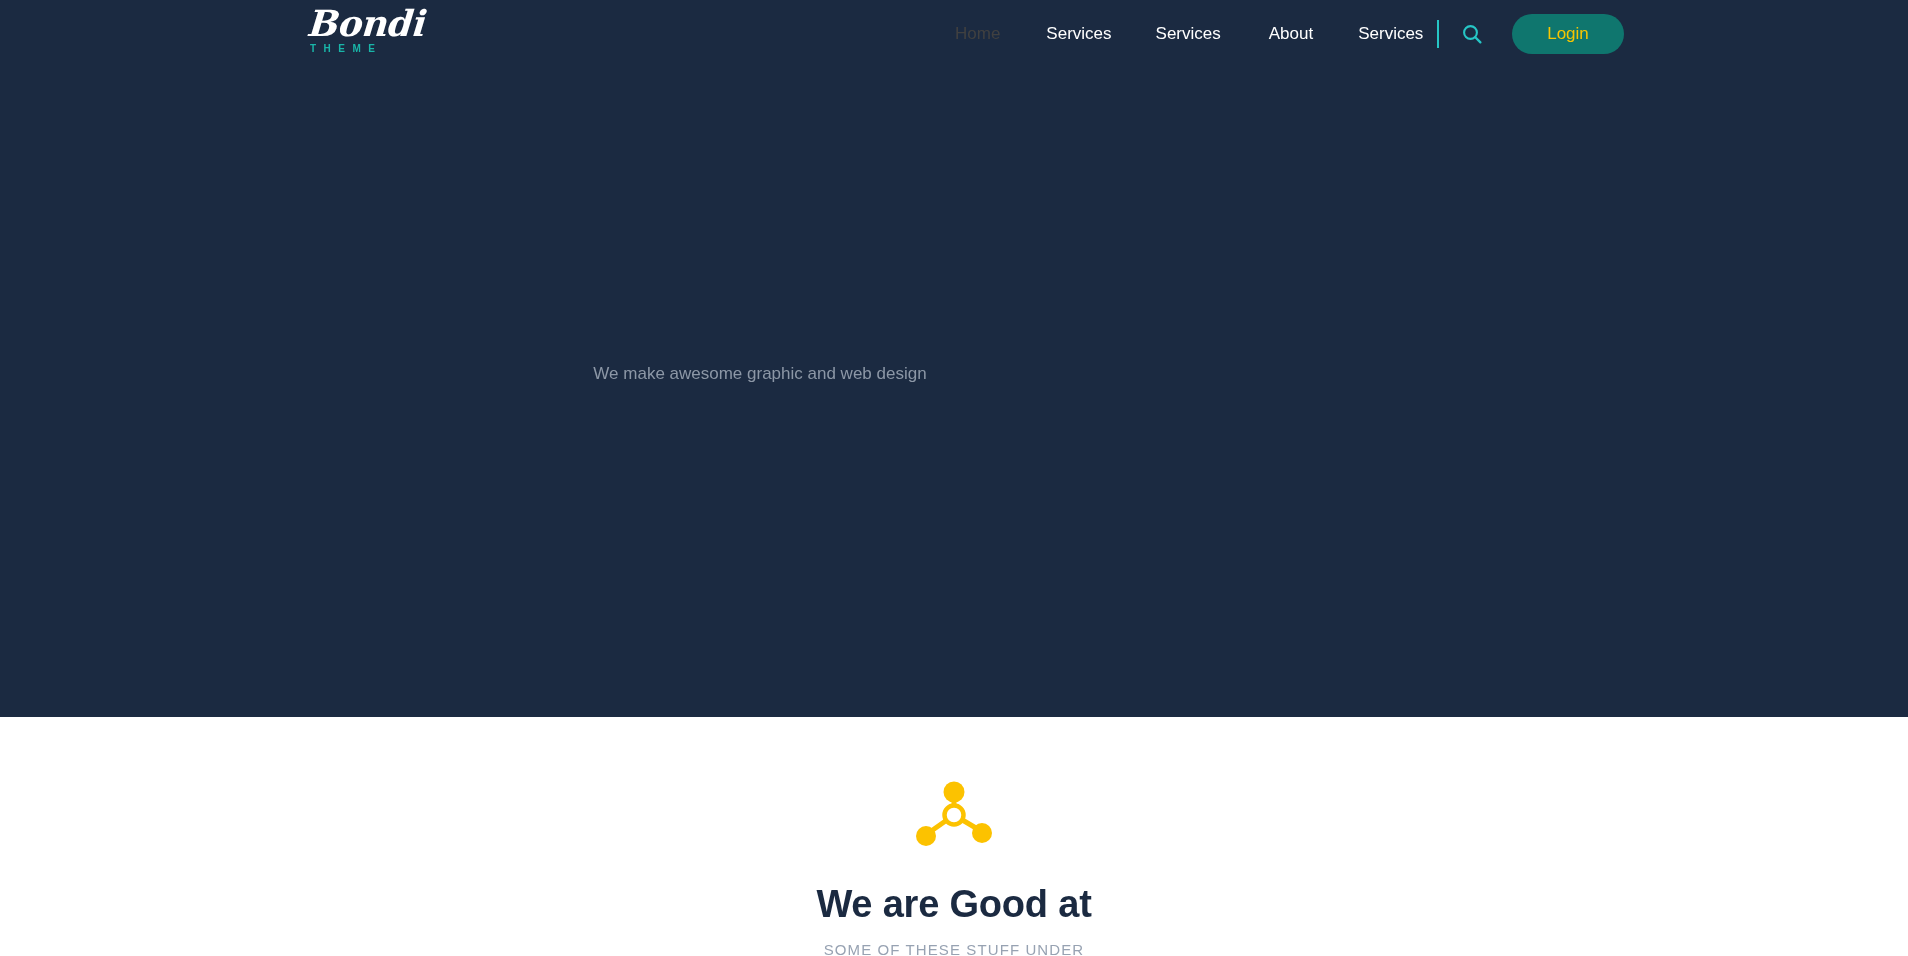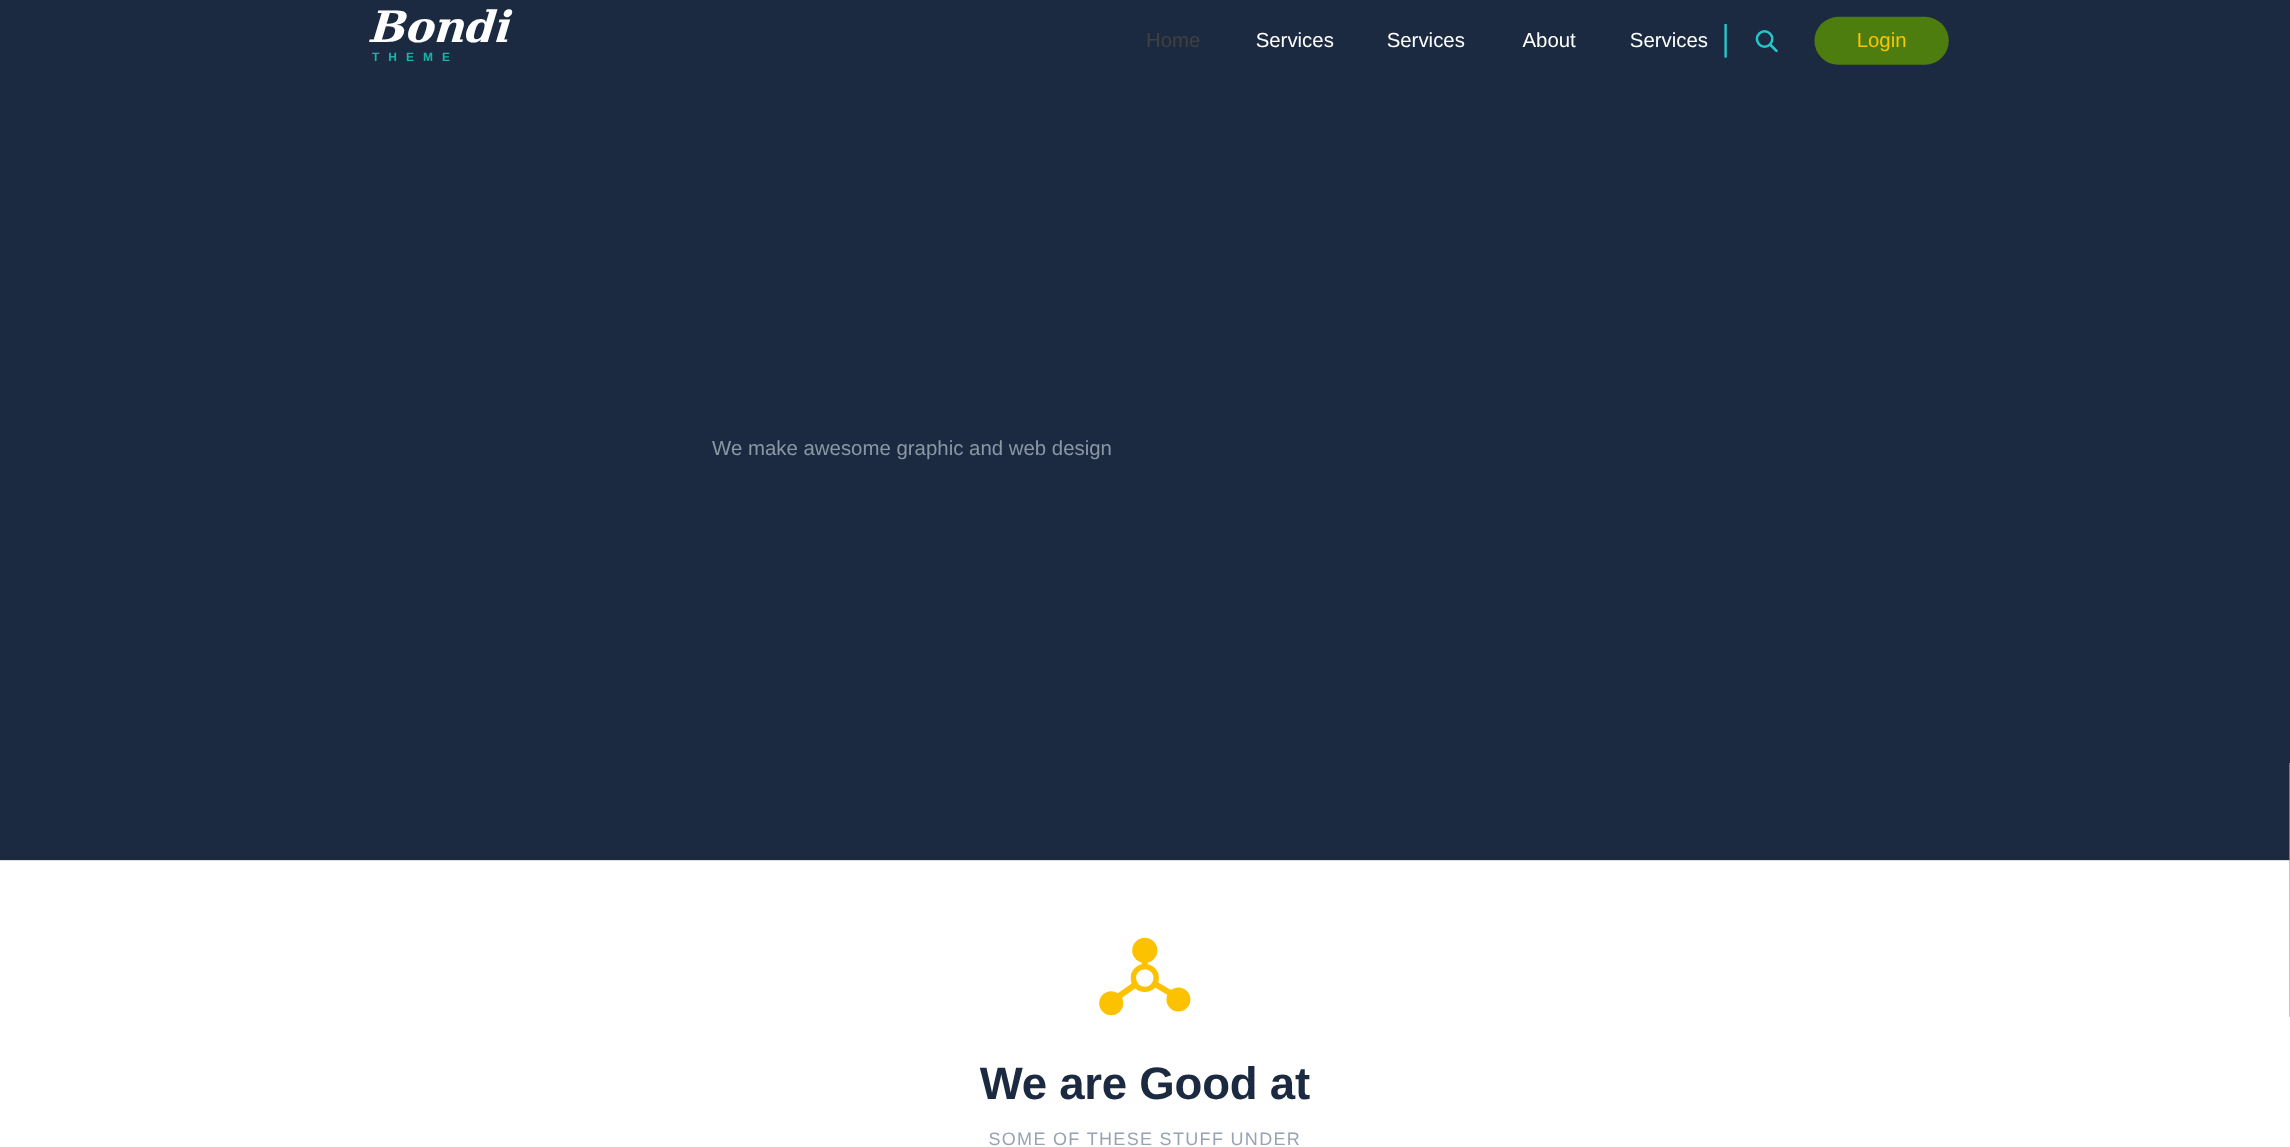--- a/index.html
+++ b/index.html
@@ -128,21 +128,21 @@
     margin-right: 27px;
     flex: none;
   }
   .login-btn {
     display: flex;
     align-items: center;
     justify-content: center;
     width: 112px;
     height: 40px;
     border-radius: 20px;
-    background: #4d7c0f;
+    background: #0f766e;
     color: #f7c600;
     font-size: 17px;
     border: none;
     cursor: pointer;
     font-family: "Liberation Sans", sans-serif;
     flex: none;
   }
 
   
   .hero {

